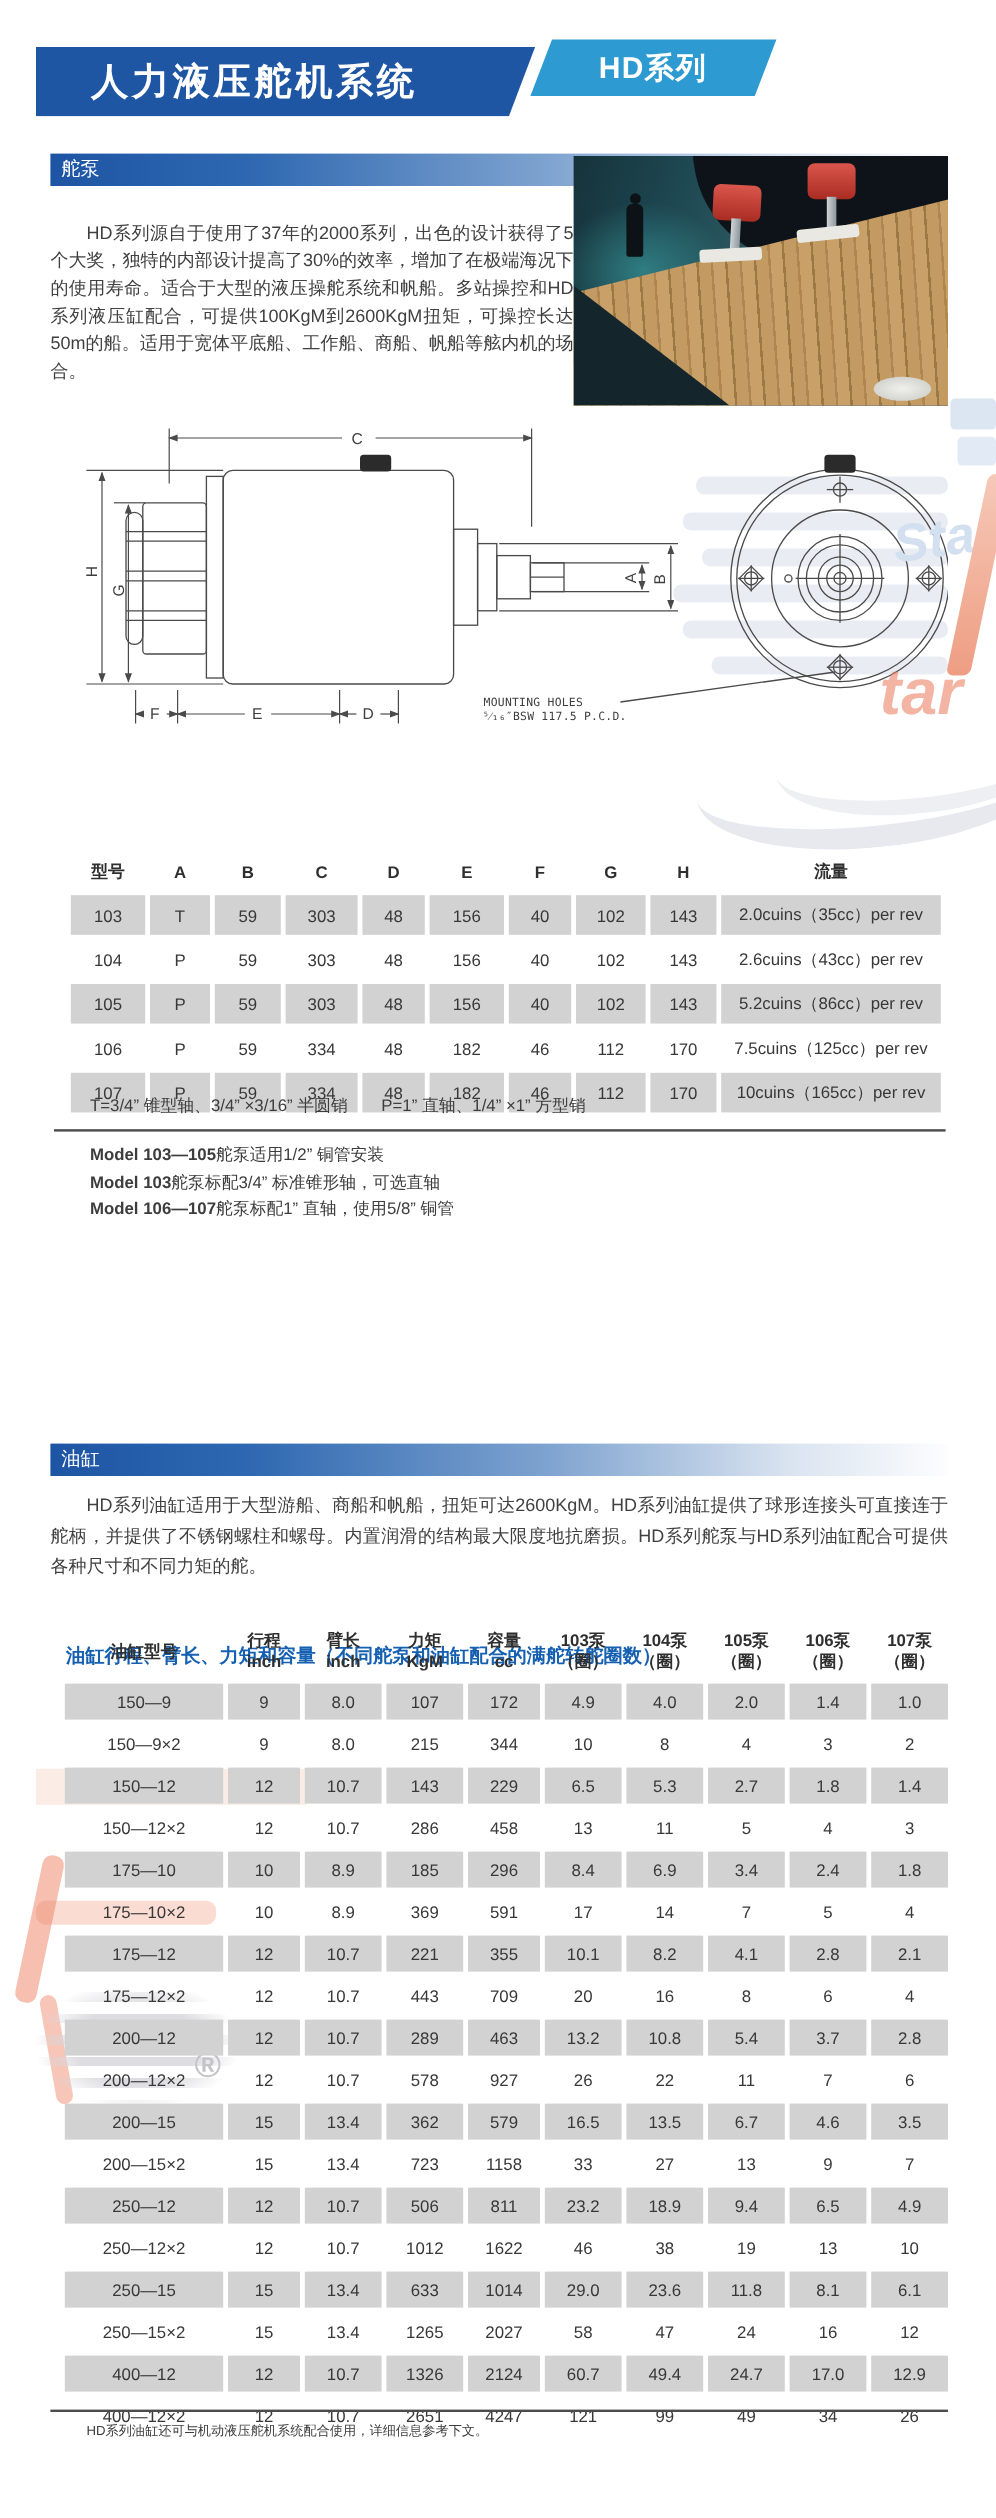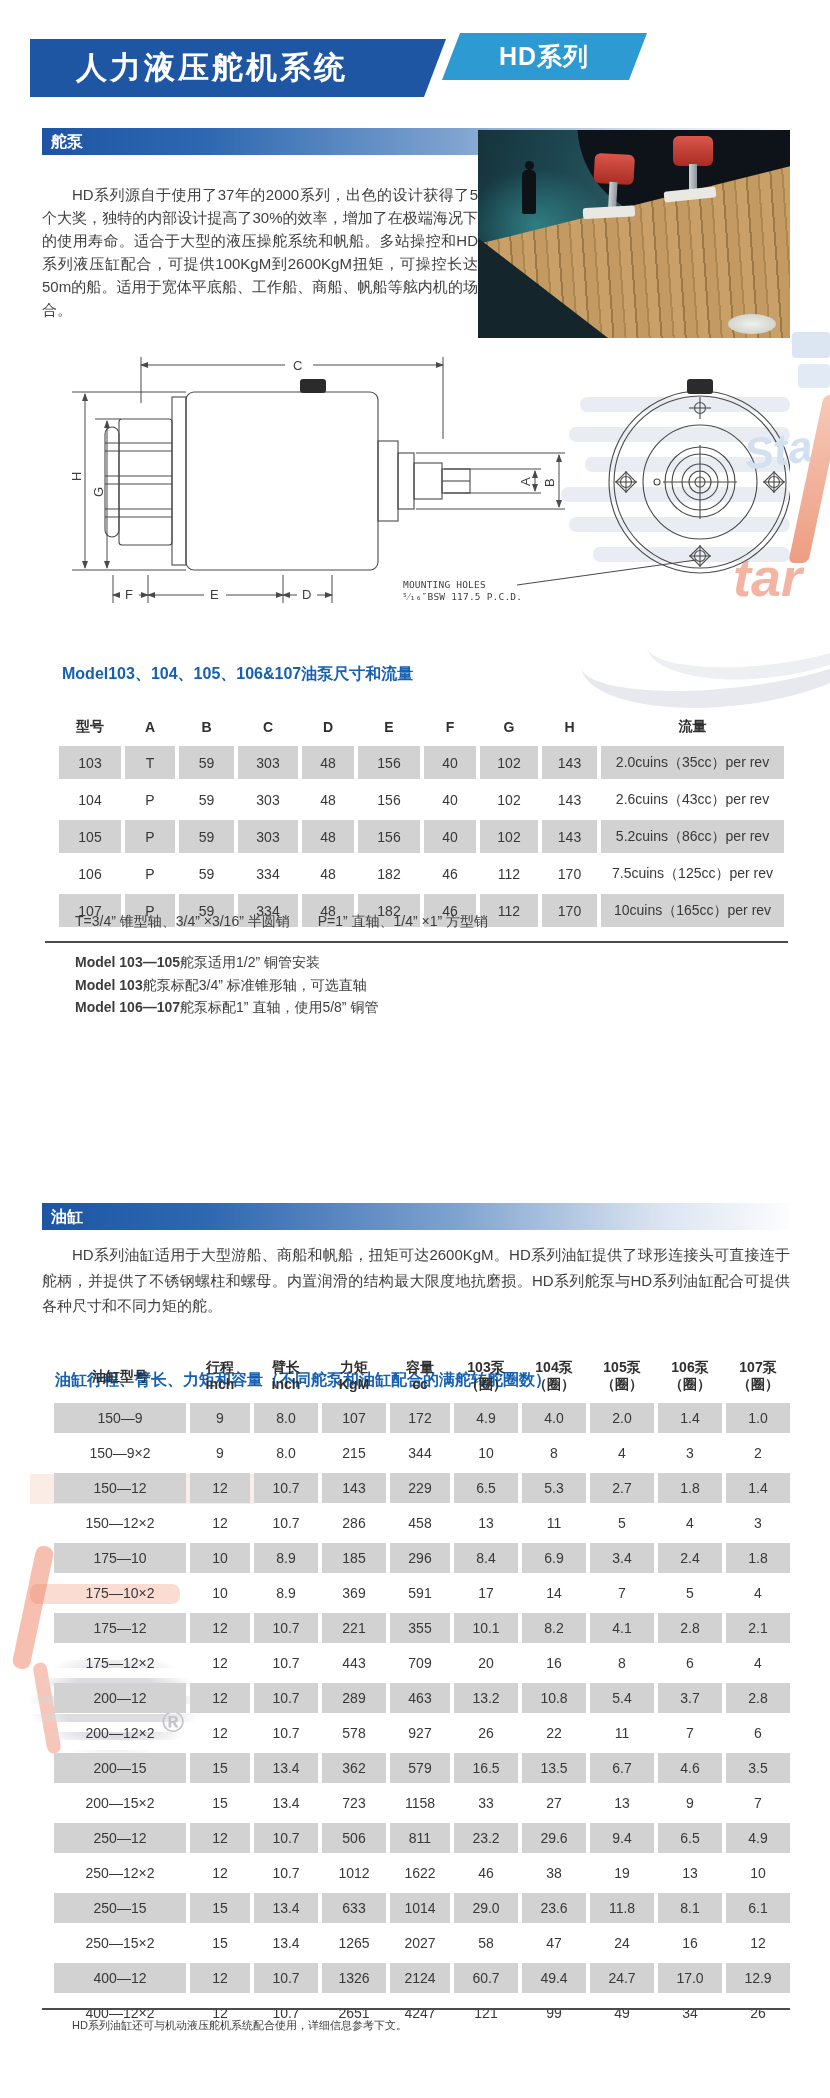--- a/index.html
+++ b/index.html
@@ -8,21 +8,21 @@
   
   .banner-dark{position:absolute;left:30px;top:39px;width:416px;height:58px;background:#1f56a4;
     clip-path:polygon(0 0,100% 0,calc(100% - 22px) 100%,0 100%);display:flex;align-items:center;}
   .banner-dark span{color:#fff;font-size:31px;font-weight:bold;padding-left:46px;letter-spacing:3px;}
   .banner-tag{position:absolute;left:451px;top:33px;width:187px;height:47px;background:#2d9ad2;
     transform:skewX(-21deg);display:flex;align-items:center;justify-content:center;}
   .banner-tag span{transform:skewX(21deg);color:#fff;font-size:25px;font-weight:bold;letter-spacing:1px;}
   
   .secbar{position:absolute;left:42px;width:748px;height:27px;box-sizing:border-box;
     background:linear-gradient(90deg,#1d55a4 0%,#2e68b1 22%,#7da2cf 55%,#d9e3f0 82%,#fdfdfe 100%);}
-  .secbar span{color:#fff;font-weight:bold;font-size:16px;line-height:27px;padding-left:9px;display:block;}
+  .secbar span{color:#fff;font-weight:normal;font-size:16px;line-height:27px;padding-left:9px;display:block;}
   #bar-pump{top:128px;} #bar-cyl{top:1203px;}
   
   .para{position:absolute;font-size:15px;line-height:23px;color:#404040;text-align:justify;text-indent:2em;}
   #para-pump{left:42px;top:183px;width:436px;}
   #para-cyl{left:42px;top:1242px;width:748px;line-height:25.5px;}
   
   .photo{position:absolute;left:478px;top:130px;width:312px;height:208px;overflow:hidden;
     background:linear-gradient(105deg,#16333b 0%,#1d4650 24%,#27545c 40%,#2e3b42 58%,#191f26 78%,#10151b 100%);}
   .ph-hull{position:absolute;left:104px;top:-26px;width:250px;height:112px;background:#0d1318;
     border-radius:0 0 0 95px;transform:rotate(-7deg);}
@@ -235,21 +235,20 @@
   </svg>
 
   <div class="wm wm-block1"></div>
   <div class="wm wm-block2"></div>
   <div class="wm wm-star">Star</div>
   <div class="wm wm-redbar"></div>
   <div class="wm wm-tar">tar</div>
   <div class="wm wm-swoosh1"></div>
   <div class="wm wm-swoosh2"></div>
 
-  <div class="h-blue" id="h-model">Model103、104、105、106&amp;107油泵尺寸和流量</div>
   <table id="t1">
     <colgroup>
       <col style="width:62px">
         <col style="width:50px">
         <col style="width:55px">
         <col style="width:60px">
       <col style="width:52px">
         <col style="width:62px">
         <col style="width:52px">
         <col style="width:58px">
@@ -535,21 +534,21 @@
           <td>9</td>
           <td>7</td>
         </tr>
         <tr>
           <td>250—12</td>
           <td>12</td>
           <td>10.7</td>
           <td>506</td>
           <td>811</td>
           <td>23.2</td>
-          <td>29.6</td>
+          <td>18.9</td>
           <td>9.4</td>
           <td>6.5</td>
           <td>4.9</td>
         </tr>
         <tr>
           <td>250—12×2</td>
           <td>12</td>
           <td>10.7</td>
           <td>1012</td>
           <td>1622</td>

